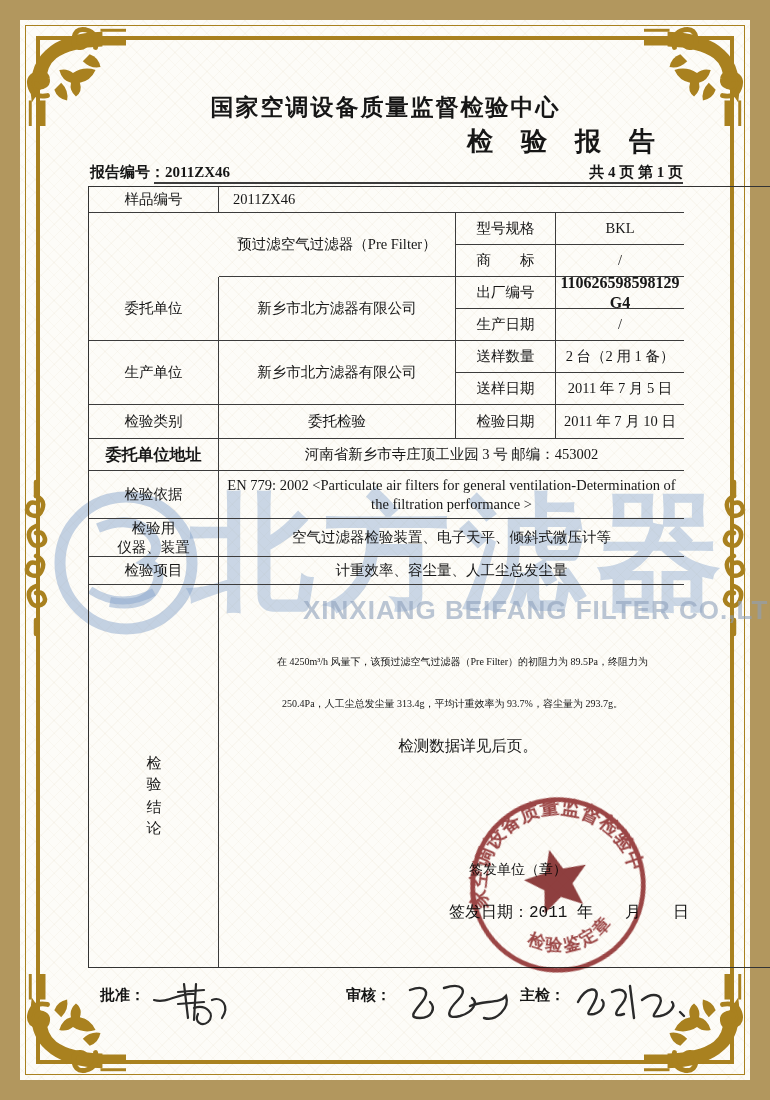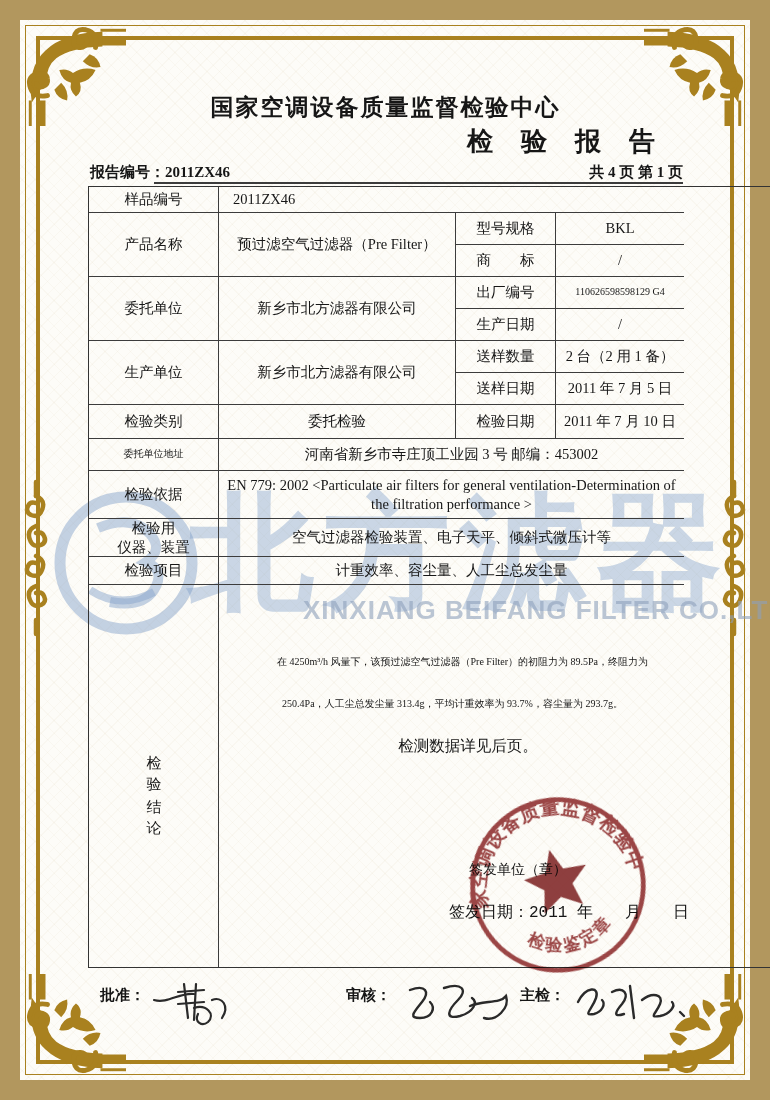--- a/index.html
+++ b/index.html
@@ -49,21 +49,21 @@
     grid-template-columns:130px 237px 100px 128px;
     grid-template-rows:26px 32px 32px 32px 32px 32px 32px 34px 32px 48px 38px 28px 382px;
     border:1.6px solid #333;
   }
   .cell{border-right:1px solid #3c3c3c; border-bottom:1px solid #3c3c3c;
     display:flex; align-items:center; justify-content:center; text-align:center;
     font-size:14.5px; line-height:1.25; padding:1px 3px; box-sizing:border-box;}
   .cell.no-r{border-right:none;}
   .cell.no-b{border-bottom:none;}
   .cell.alignl{justify-content:flex-start; text-align:left; padding-left:14px;}
-  .cell.small{font-size:10px;}
+  .cell.small{font-size:16px;font-weight:bold;}
   .cell.en{font-size:14.5px; padding:1px 8px;}
   .vlabel{writing-mode:vertical-lr; letter-spacing:1.45em; font-size:15px; text-indent:1.4em;}
   .concl{position:relative; display:block; padding:0;}
   .concl .p1{margin:56px 16px 0 18px; text-indent:2em; font-size:10px; line-height:42px;}
   .concl .p2{margin:0 16px 0 18px; padding-left:2em; font-size:15.5px; line-height:42px;}
   .issue-unit{position:absolute; left:250px; top:276px; font-size:14px; z-index:3; white-space:nowrap;}
   .issue-date{position:absolute; left:230px; top:318px; font-size:16px; z-index:3; white-space:nowrap;font-family:Liberation Mono, monospace;}
   .stamp{position:absolute; left:243px; top:204px; width:192px; height:192px; z-index:4;
     transform:rotate(-14deg); opacity:0.88; mix-blend-mode:multiply;}
   
@@ -175,21 +175,20 @@
       <span class="left">报告编号：2011ZX46</span>
       <span class="right">共 4 页  第 1 页</span>
     </div>
     <div class="rule"></div>
 
     <div class="rtable">
 
       <div class="cell" style="grid-area:1/1/2/2">样品编号</div>
       <div class="cell no-r alignl" style="grid-area:1/2/2/5">2011ZX46</div>
 
-      <div class="cell" style="grid-area:2/1/4/2">产品名称</div>
       <div class="cell" style="grid-area:2/2/4/3">预过滤空气过滤器（Pre Filter）</div>
       <div class="cell" style="grid-area:2/3/3/4">型号规格</div>
       <div class="cell no-r" style="grid-area:2/4/3/5">BKL</div>
       <div class="cell" style="grid-area:3/3/4/4">商　　标</div>
       <div class="cell no-r" style="grid-area:3/4/4/5">/</div>
 
       <div class="cell" style="grid-area:4/1/6/2">委托单位</div>
       <div class="cell" style="grid-area:4/2/6/3">新乡市北方滤器有限公司</div>
       <div class="cell" style="grid-area:4/3/5/4">出厂编号</div>
       <div class="cell no-r small" style="grid-area:4/4/5/5">110626598598129 G4</div>

